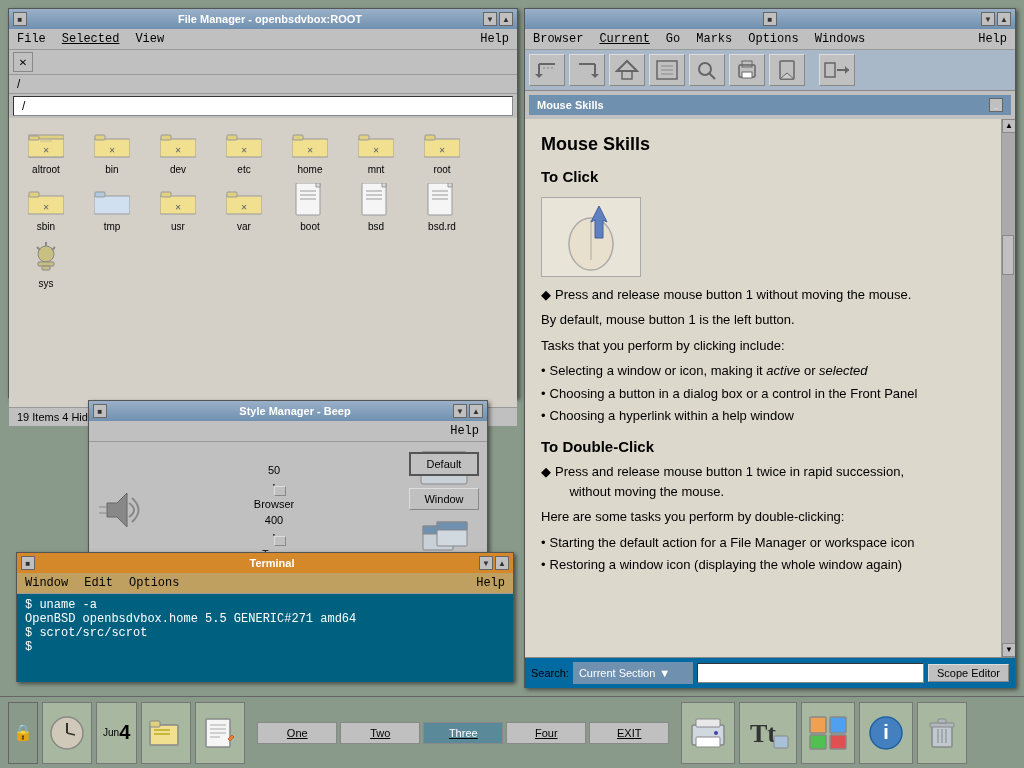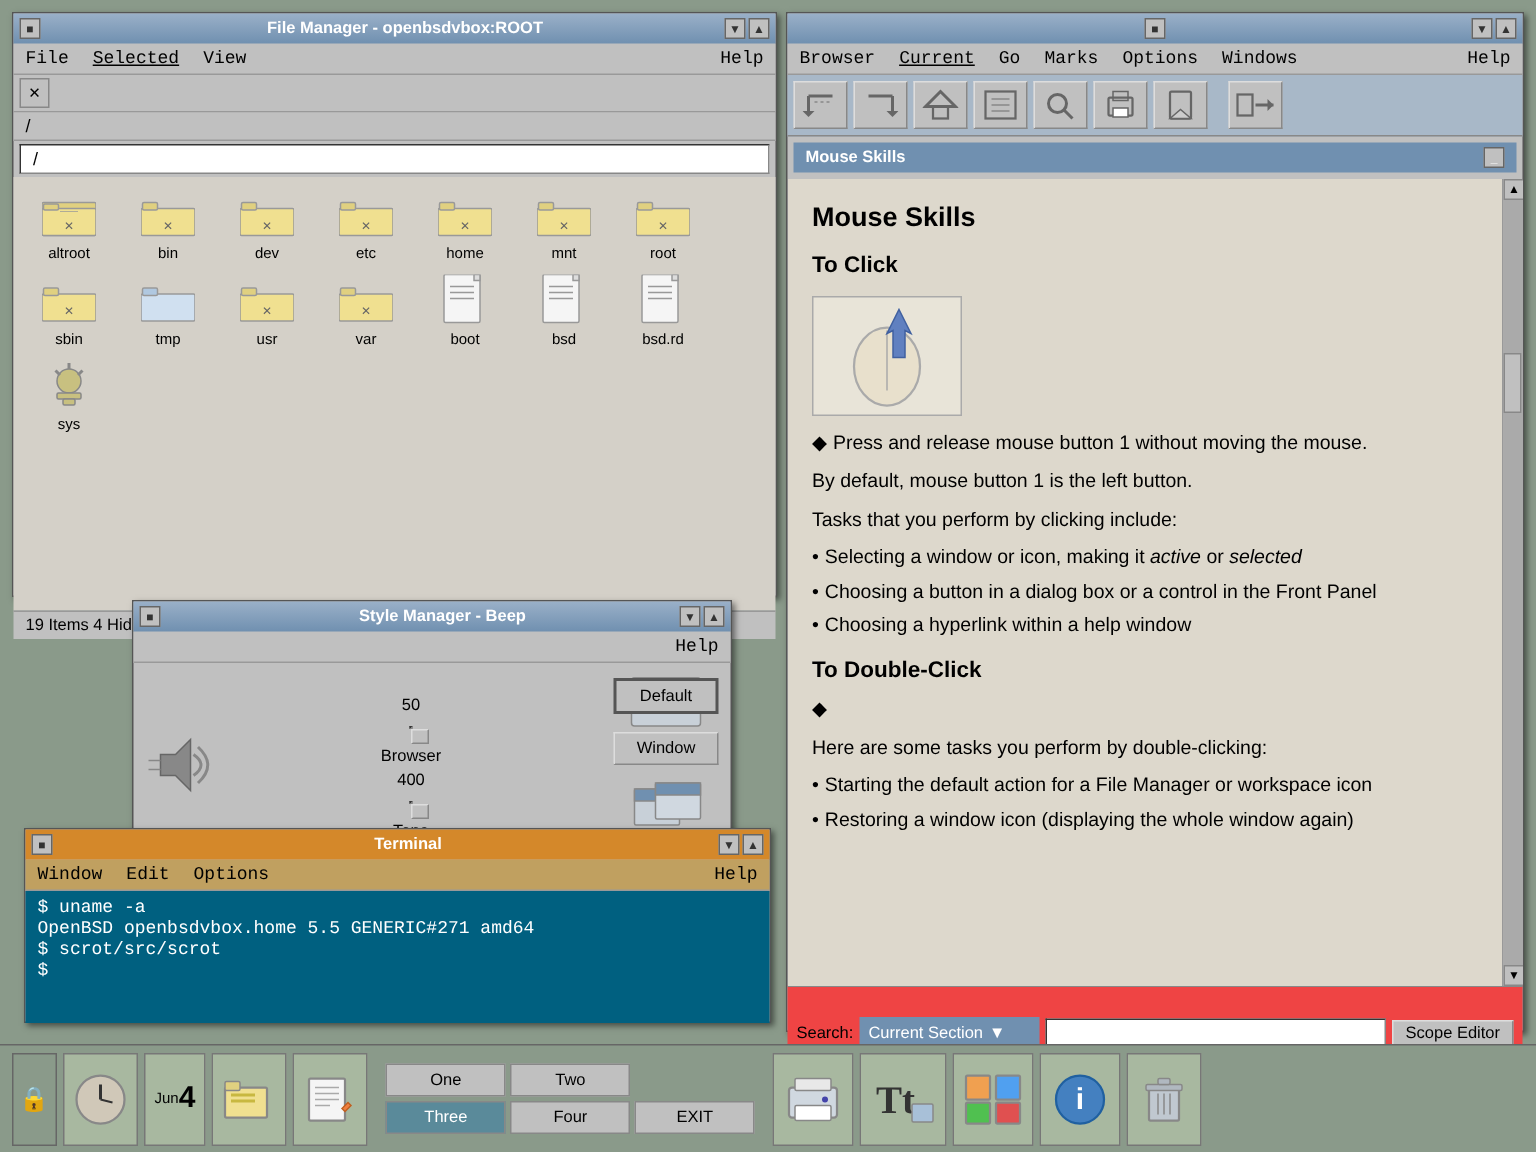--- a/index.html
+++ b/index.html
@@ -230,23 +230,23 @@
       height: 80px;
       background: #e8e4d8;
       border: 1px solid #aaa;
       margin: 8px 0;
       display: flex;
       align-items: center;
       justify-content: center;
       position: relative;
     }
     .dtinfo-search-bar {
-      background: #ef4444;
+      background: #0369a1;
       border-top: 1px solid #888;
-      padding: 20px 6px;
+      padding: 4px 6px;
       display: flex;
       align-items: center;
       gap: 4px;
       font-size: 11px;
     }
     .search-label { color: #000; font-size: 11px; }
     .search-input-area {
       background: #7090b0;
       color: white;
       padding: 2px 6px;
@@ -793,20 +793,21 @@
         <span>•</span>
         <span>Choosing a button in a dialog box or a control in the Front Panel</span>
       </div>
       <div class="bullet">
         <span>•</span>
         <span>Choosing a hyperlink within a help window</span>
       </div>
       <h3 style="margin-top:10px">To Double-Click</h3>
       <div class="bullet">
         <span>◆</span>
+        <span>Press and release mouse button 1 twice in rapid succession,<br>&nbsp;&nbsp;&nbsp;&nbsp;without moving the mouse.</span>
       </div>
       <p style="margin-top:6px">Here are some tasks you perform by double-clicking:</p>
       <div class="bullet">
         <span>•</span>
         <span>Starting the default action for a File Manager or workspace icon</span>
       </div>
       <div class="bullet">
         <span>•</span>
         <span>Restoring a window icon (displaying the whole window again)</span>
       </div>
@@ -958,21 +959,21 @@
       <svg width="36" height="32" viewBox="0 0 36 32">
         <rect x="4" y="2" width="24" height="28" rx="1" fill="#f5f5f5" stroke="#888" stroke-width="1.5"></rect>
         <line x1="8" y1="8" x2="24" y2="8" stroke="#aaa" stroke-width="1"></line>
         <line x1="8" y1="12" x2="24" y2="12" stroke="#aaa" stroke-width="1"></line>
         <line x1="8" y1="16" x2="24" y2="16" stroke="#aaa" stroke-width="1"></line>
         <line x1="8" y1="20" x2="18" y2="20" stroke="#aaa" stroke-width="1"></line>
         <path d="M26,22 L30,18 L32,20 L28,24 Z" fill="#f08040" stroke="#c06020" stroke-width="1"></path>
       </svg>
     </div>
 
-    <div style="display:flex; flex-direction:column; gap:3px; margin-left:8px;">
+    <div style="display:flex; flex-direction:row; gap:3px; margin-left:8px;text-decoration:underline;">
       <div style="display:flex; gap:3px;">
         <button class="ws-btn">One</button>
         <button class="ws-btn">Two</button>
       </div>
       <div style="display:flex; gap:3px;">
         <button class="ws-btn active">Three</button>
         <button class="ws-btn">Four</button>
         <button class="ws-btn exit-btn">EXIT</button>
       </div>
     </div>

